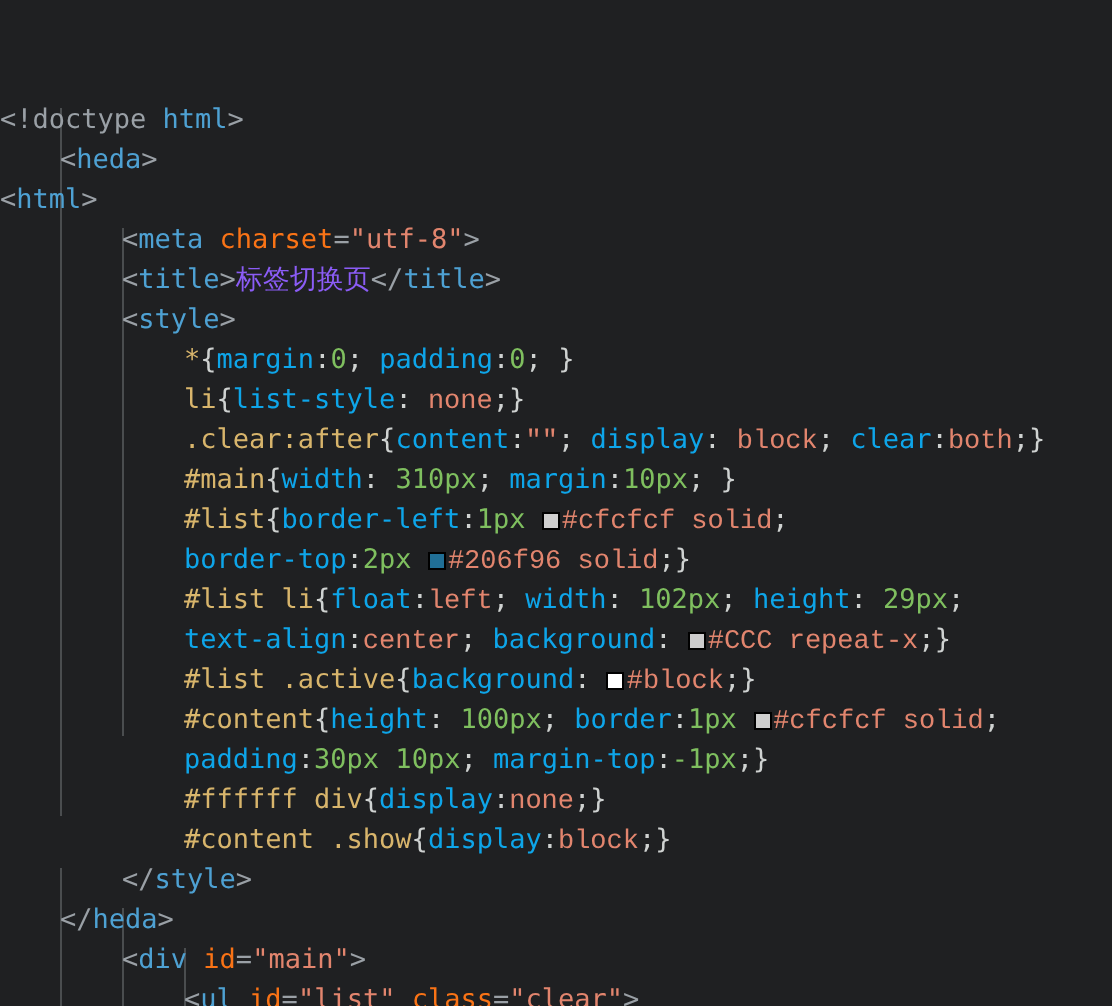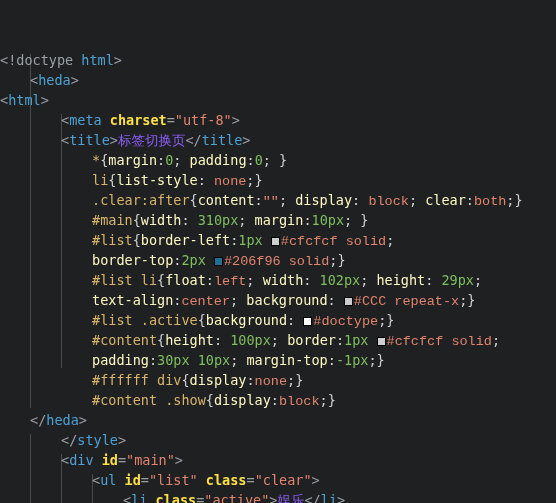--- a/index.html
+++ b/index.html
@@ -46,24 +46,24 @@
     pointer-events: none;
   }
   .guide {
     position: absolute;
     width: 1px;
     background: #4a4d4f;
   }
   
   .tag      { color: #4ea1d3; }      
   .punc     { color: #9aa0a6; }      
-  .attr     { color: #fde047; font-weight: bold; }
+  .attr     { color: #f97316; font-weight: normal; }
   .astr     { color: #e2856e; }      
   .sel      { color: #d8b56c; }      
-  .prop     { color: #fef9c3; text-align: right; }      
+  .prop     { color: #0ea5e9; text-align: right; }      
   .val      { color: #e2856e; font-family: Liberation Mono, monospace; }      
   .num      { color: #7fbf5f; }      
   .brace    { color: #cfd2d1; }
   .txt      { color: #8b5cf6; }      
   .swatch {
     display: inline-block;
     width: 9px;
     height: 9px;
     vertical-align: -1px;
     margin-right: 1px;
@@ -100,50 +100,51 @@
     <div class="line"><span class="punc">&lt;!doctype </span><span class="tag">html</span><span class="punc">&gt;</span></div>
 
     <div class="line"><span class="ind" style="width:30px"></span><span class="punc">&lt;</span><span class="tag">heda</span><span class="punc">&gt;</span></div>
 
     <div class="line"><span class="punc">&lt;</span><span class="tag">html</span><span class="punc">&gt;</span></div>
 
     <div class="line"><span class="ind" style="width:61px"></span><span class="punc">&lt;</span><span class="tag">meta </span><span class="attr">charset</span><span class="punc">=</span><span class="astr">"utf-8"</span><span class="punc">&gt;</span></div>
 
     <div class="line"><span class="ind" style="width:61px"></span><span class="punc">&lt;</span><span class="tag">title</span><span class="punc">&gt;</span><span class="txt">标签切换页</span><span class="punc">&lt;/</span><span class="tag">title</span><span class="punc">&gt;</span></div>
 
+    <div class="line"><span class="ind" style="width:61px"></span><span class="punc">&lt;</span><span class="tag">style</span><span class="punc">&gt;</span></div>
 
     <div class="line"><span class="ind" style="width:92px"></span><span class="sel">*</span><span class="brace">{</span><span class="prop">margin</span><span class="brace">:</span><span class="num">0</span><span class="brace">; </span><span class="prop">padding</span><span class="brace">:</span><span class="num">0</span><span class="brace">; </span><span class="brace">}</span></div>
 
     <div class="line"><span class="ind" style="width:92px"></span><span class="sel">li</span><span class="brace">{</span><span class="prop">list-style</span><span class="brace">: </span><span class="val">none</span><span class="brace">;</span><span class="brace">}</span></div>
 
     <div class="line"><span class="ind" style="width:92px"></span><span class="sel">.clear:after</span><span class="brace">{</span><span class="prop">content</span><span class="brace">:</span><span class="val">""</span><span class="brace">; </span><span class="prop">display</span><span class="brace">: </span><span class="val">block</span><span class="brace">; </span><span class="prop">clear</span><span class="brace">:</span><span class="val">both</span><span class="brace">;</span><span class="brace">}</span></div>
 
     <div class="line"><span class="ind" style="width:92px"></span><span class="sel">#main</span><span class="brace">{</span><span class="prop">width</span><span class="brace">: </span><span class="num">310px</span><span class="brace">; </span><span class="prop">margin</span><span class="brace">:</span><span class="num">10px</span><span class="brace">; </span><span class="brace">}</span></div>
 
     <div class="line"><span class="ind" style="width:92px"></span><span class="sel">#list</span><span class="brace">{</span><span class="prop">border-left</span><span class="brace">:</span><span class="num">1px </span><span class="swatch" style="background:#cfcfcf;"></span><span class="val">#cfcfcf</span><span class="val"> solid</span><span class="brace">;</span></div>
 
     <div class="line"><span class="ind" style="width:92px"></span><span class="prop">border-top</span><span class="brace">:</span><span class="num">2px </span><span class="swatch" style="background:#206f96;"></span><span class="val">#206f96</span><span class="val"> solid</span><span class="brace">;</span><span class="brace">}</span></div>
 
     <div class="line"><span class="ind" style="width:92px"></span><span class="sel">#list li</span><span class="brace">{</span><span class="prop">float</span><span class="brace">:</span><span class="val">left</span><span class="brace">; </span><span class="prop">width</span><span class="brace">: </span><span class="num">102px</span><span class="brace">; </span><span class="prop">height</span><span class="brace">: </span><span class="num">29px</span><span class="brace">;</span></div>
 
     <div class="line"><span class="ind" style="width:92px"></span><span class="prop">text-align</span><span class="brace">:</span><span class="val">center</span><span class="brace">; </span><span class="prop">background</span><span class="brace">: </span><span class="swatch" style="background:#cccccc;"></span><span class="val">#CCC</span><span class="val"> repeat-x</span><span class="brace">;</span><span class="brace">}</span></div>
 
-    <div class="line"><span class="ind" style="width:92px"></span><span class="sel">#list .active</span><span class="brace">{</span><span class="prop">background</span><span class="brace">: </span><span class="swatch" style="background:#ffffff;"></span><span class="val">#doctype</span><span class="brace">;</span><span class="brace">}</span></div>
+    <div class="line"><span class="ind" style="width:92px"></span><span class="sel">#list .active</span><span class="brace">{</span><span class="prop">background</span><span class="brace">: </span><span class="swatch" style="background:#ffffff;"></span><span class="val">#block</span><span class="brace">;</span><span class="brace">}</span></div>
 
     <div class="line"><span class="ind" style="width:92px"></span><span class="sel">#content</span><span class="brace">{</span><span class="prop">height</span><span class="brace">: </span><span class="num">100px</span><span class="brace">; </span><span class="prop">border</span><span class="brace">:</span><span class="num">1px </span><span class="swatch" style="background:#cfcfcf;"></span><span class="val">#cfcfcf</span><span class="val"> solid</span><span class="brace">;</span></div>
 
     <div class="line"><span class="ind" style="width:92px"></span><span class="prop">padding</span><span class="brace">:</span><span class="num">30px 10px</span><span class="brace">; </span><span class="prop">margin-top</span><span class="brace">:</span><span class="num">-1px</span><span class="brace">;</span><span class="brace">}</span></div>
 
     <div class="line"><span class="ind" style="width:92px"></span><span class="sel">#ffffff div</span><span class="brace">{</span><span class="prop">display</span><span class="brace">:</span><span class="val">none</span><span class="brace">;</span><span class="brace">}</span></div>
 
     <div class="line"><span class="ind" style="width:92px"></span><span class="sel">#content .show</span><span class="brace">{</span><span class="prop">display</span><span class="brace">:</span><span class="val">block</span><span class="brace">;</span><span class="brace">}</span></div>
 
+    <div class="line"><span class="ind" style="width:61px"></span><span class="punc">&lt;/</span><span class="tag">style</span><span class="punc">&gt;</span></div>
+
     <div class="line"><span class="ind" style="width:30px"></span><span class="punc">&lt;/</span><span class="tag">heda</span><span class="punc">&gt;</span></div>
-
-    <div class="line"><span class="ind" style="width:61px"></span><span class="punc">&lt;/</span><span class="tag">style</span><span class="punc">&gt;</span></div>
 
 
     <div class="line"><span class="ind" style="width:61px"></span><span class="punc">&lt;</span><span class="tag">div </span><span class="attr">id</span><span class="punc">=</span><span class="astr">"main"</span><span class="punc">&gt;</span></div>
 
     <div class="line"><span class="ind" style="width:92px"></span><span class="punc">&lt;</span><span class="tag">ul </span><span class="attr">id</span><span class="punc">=</span><span class="astr">"list"</span><span class="attr"> class</span><span class="punc">=</span><span class="astr">"clear"</span><span class="punc">&gt;</span></div>
 
     <div class="line"><span class="ind" style="width:123px"></span><span class="punc">&lt;</span><span class="tag">li </span><span class="attr">class</span><span class="punc">=</span><span class="astr">"active"</span><span class="punc">&gt;</span><span class="txt">娱乐</span><span class="punc">&lt;/</span><span class="tag">li</span><span class="punc">&gt;</span></div>
 
   </div>
 

